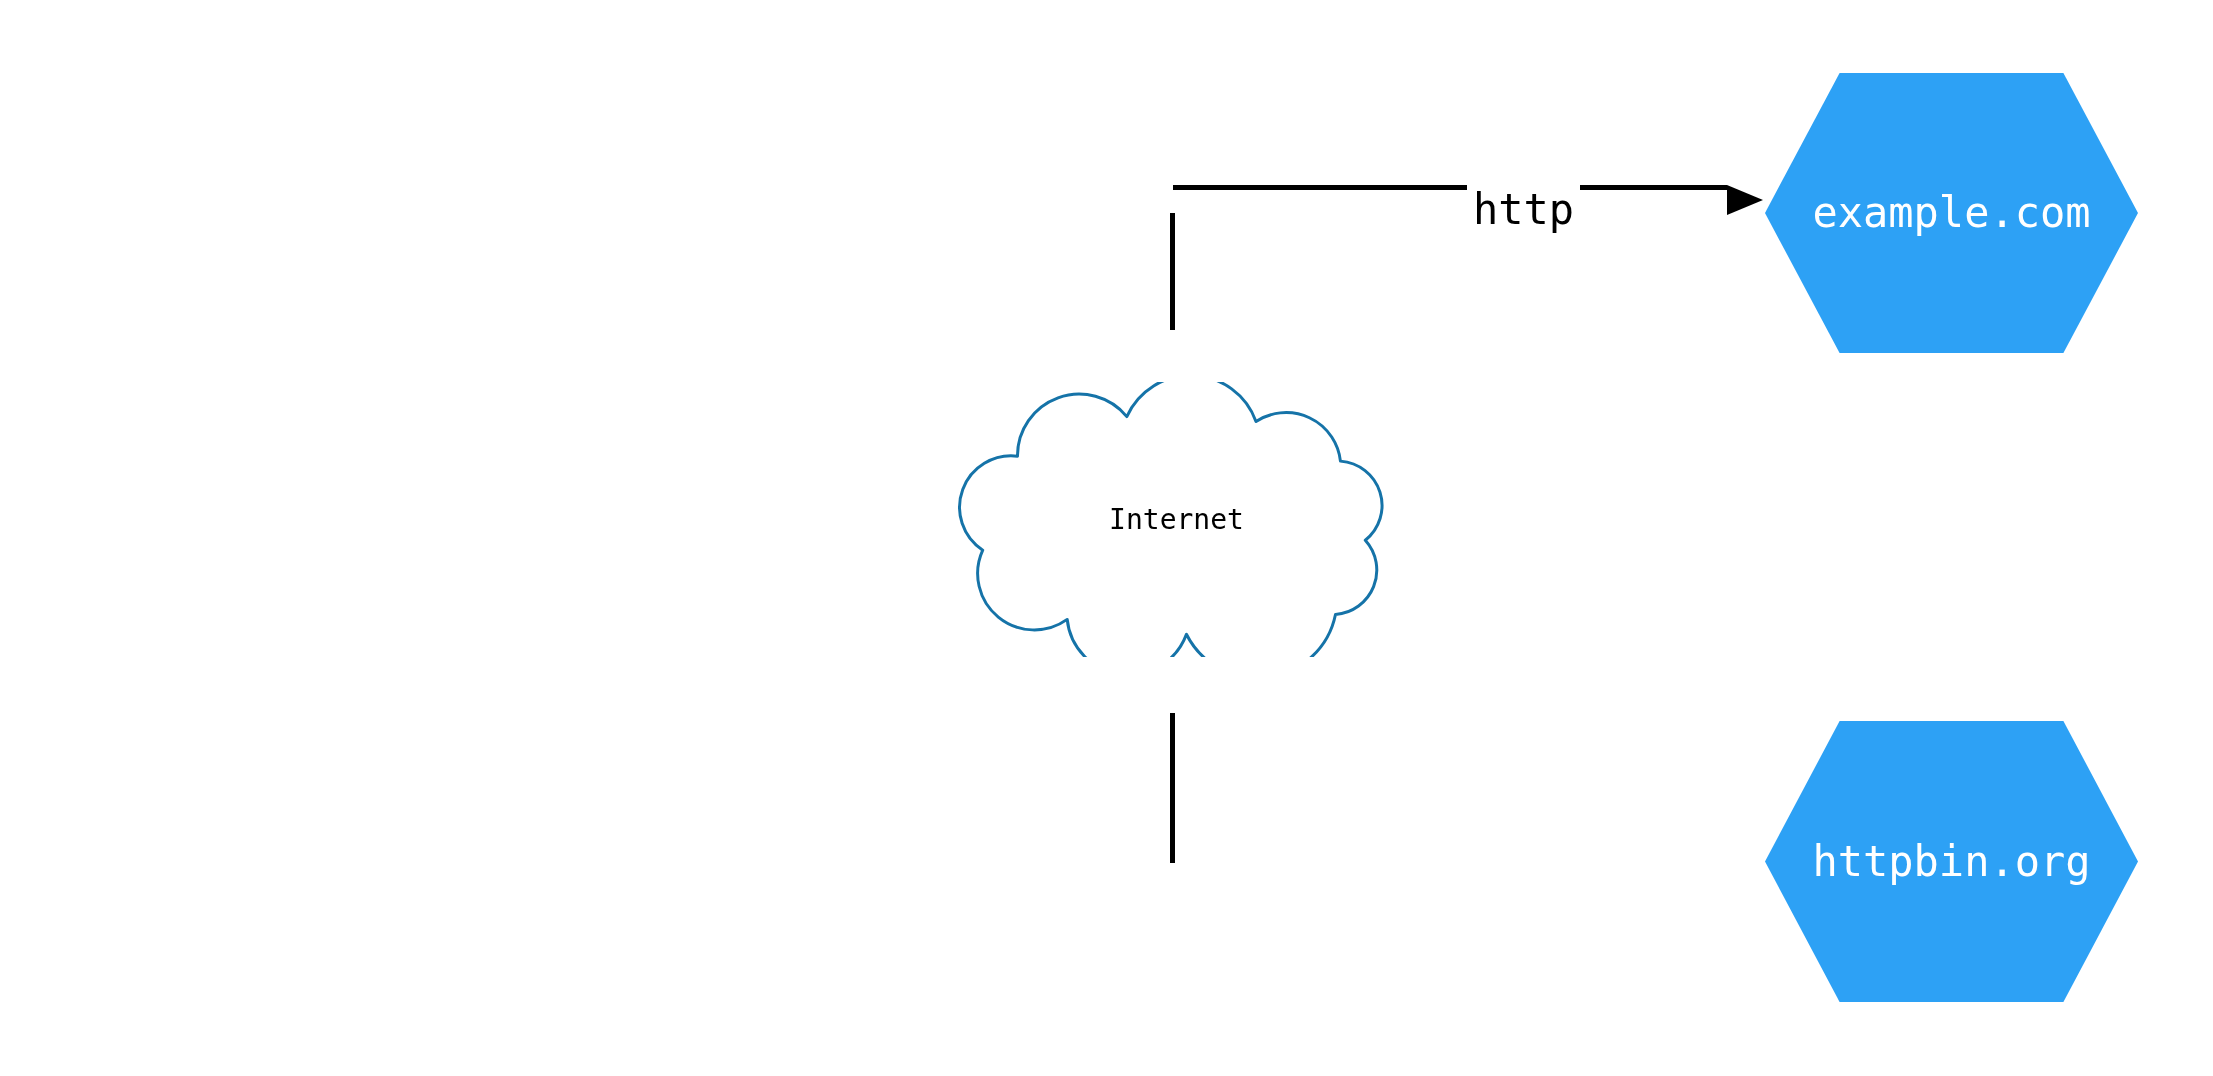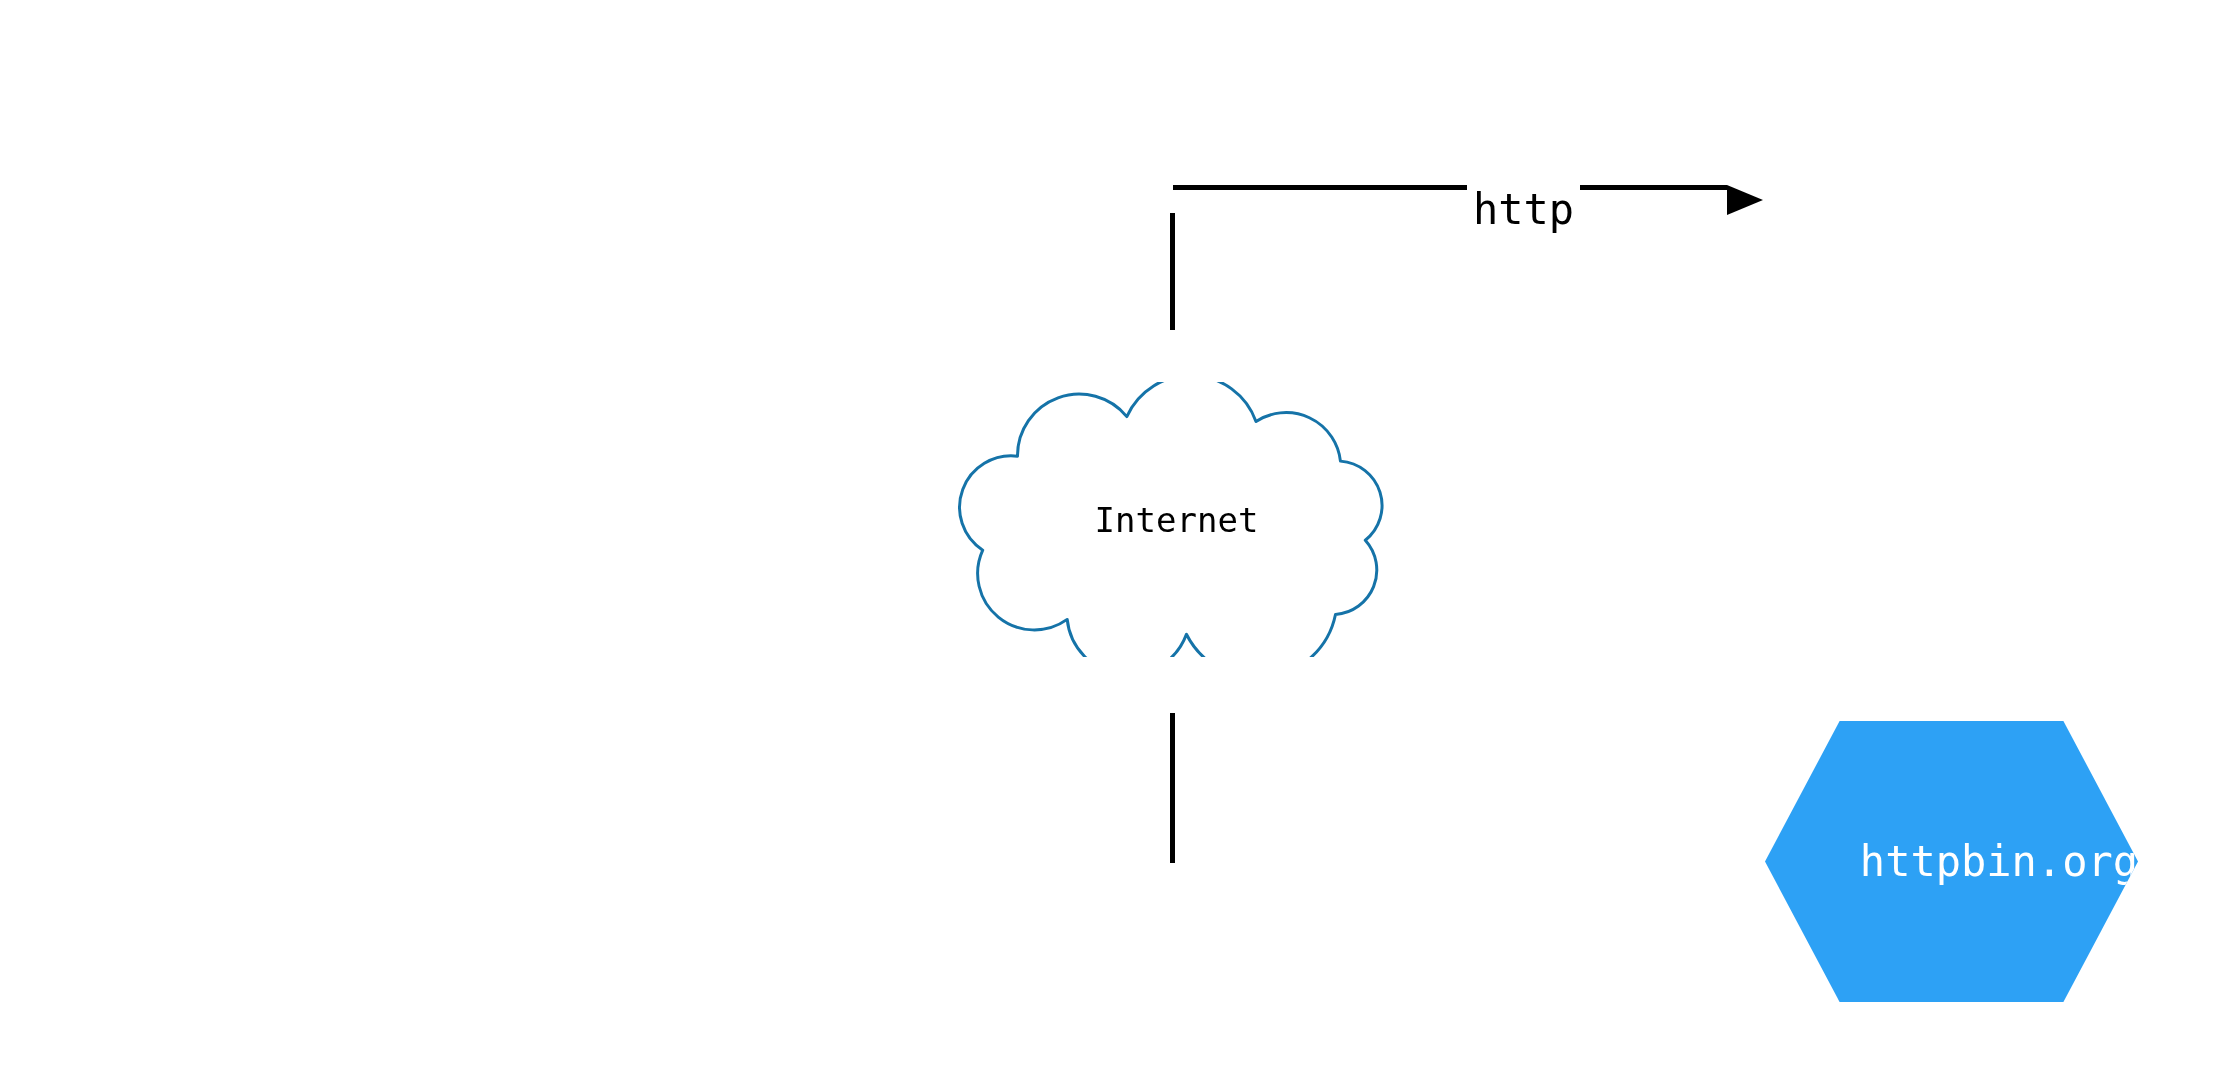--- a/index.html
+++ b/index.html
@@ -25,37 +25,37 @@
     flex-direction: column;
     align-items: center;
     justify-content: center;
     color: var(--hexagon-text, #ffffff);
     font-size: 42px;
     line-height: 1.12;
     text-align: center;
   }
   .hex-monitoring { left: 75px;   top: 383px; width: 373px; height: 283px; }
   .hex-example    { left: 1765px; top: 73px;  width: 373px; height: 280px; }
-  .hex-httpbin    { left: 1765px; top: 721px; width: 373px; height: 281px; align-items: flex-end; }
+  .hex-httpbin    { left: 1765px; top: 721px; width: 373px; height: 281px; }
 
   
   .cloud-wrap {
     position: absolute;
     left: 943px; top: 382px;
     width: 467px; height: 275px;
   }
   .cloud-wrap svg { display: block; }
   .cloud-label {
     position: absolute;
     left: 0; top: 0; right: 0; bottom: 0;
     display: flex;
     align-items: center;
     justify-content: center;
     color: var(--edge-text, #000000);
-    font-size: 34px;
+    font-size: 28px;
   }
 
   
   .edge {
     position: absolute;
     display: flex;
     height: 60px;
   }
   .edge .seg {
     height: 5px;
@@ -114,20 +114,23 @@
   </div>
 
   <div class="vseg edge-http-v"></div>
   <div class="edge edge-http-h">
     <div class="seg f2"></div>
     <span class="lbl">http</span>
     <div class="seg f1"></div>
     <div class="arrowhead"></div>
   </div>
 
+  <div class="hexagon hex-example">
+    <span>example.com</span>
+  </div>
 
   <div class="vseg edge-https-v"></div>
 
   <div class="hexagon hex-httpbin">
     <span>httpbin.org</span>
   </div>
 
 </div>
 
 </body></html>

